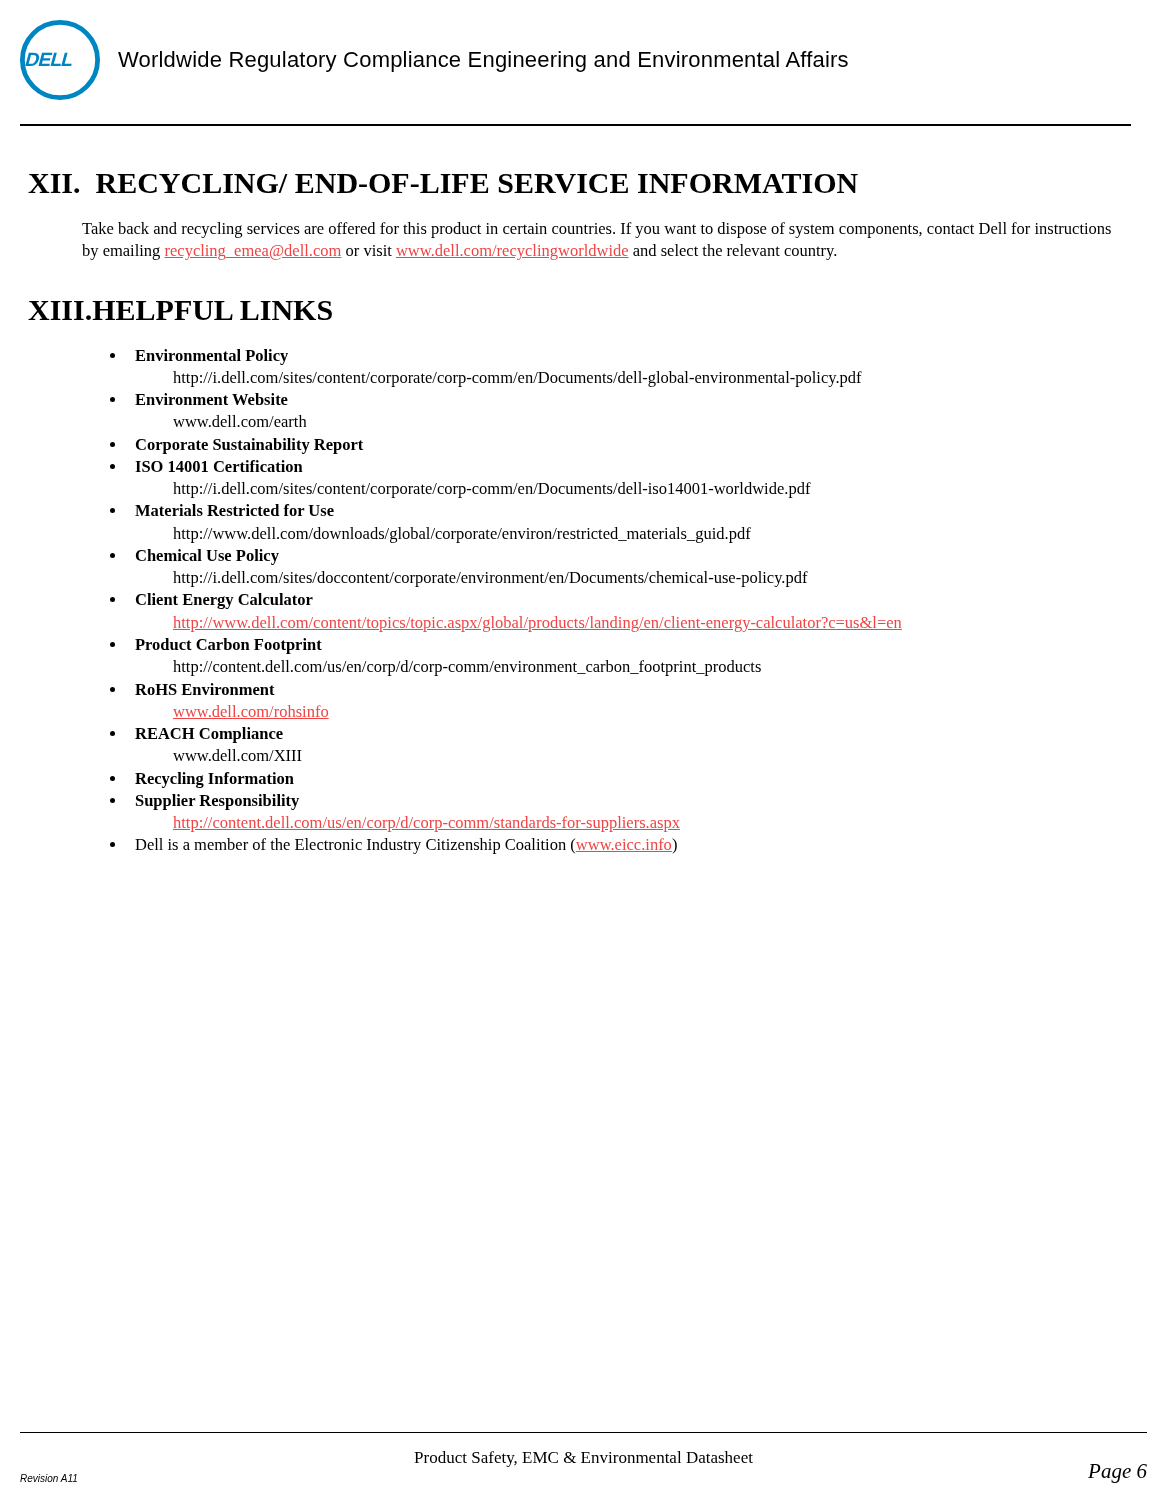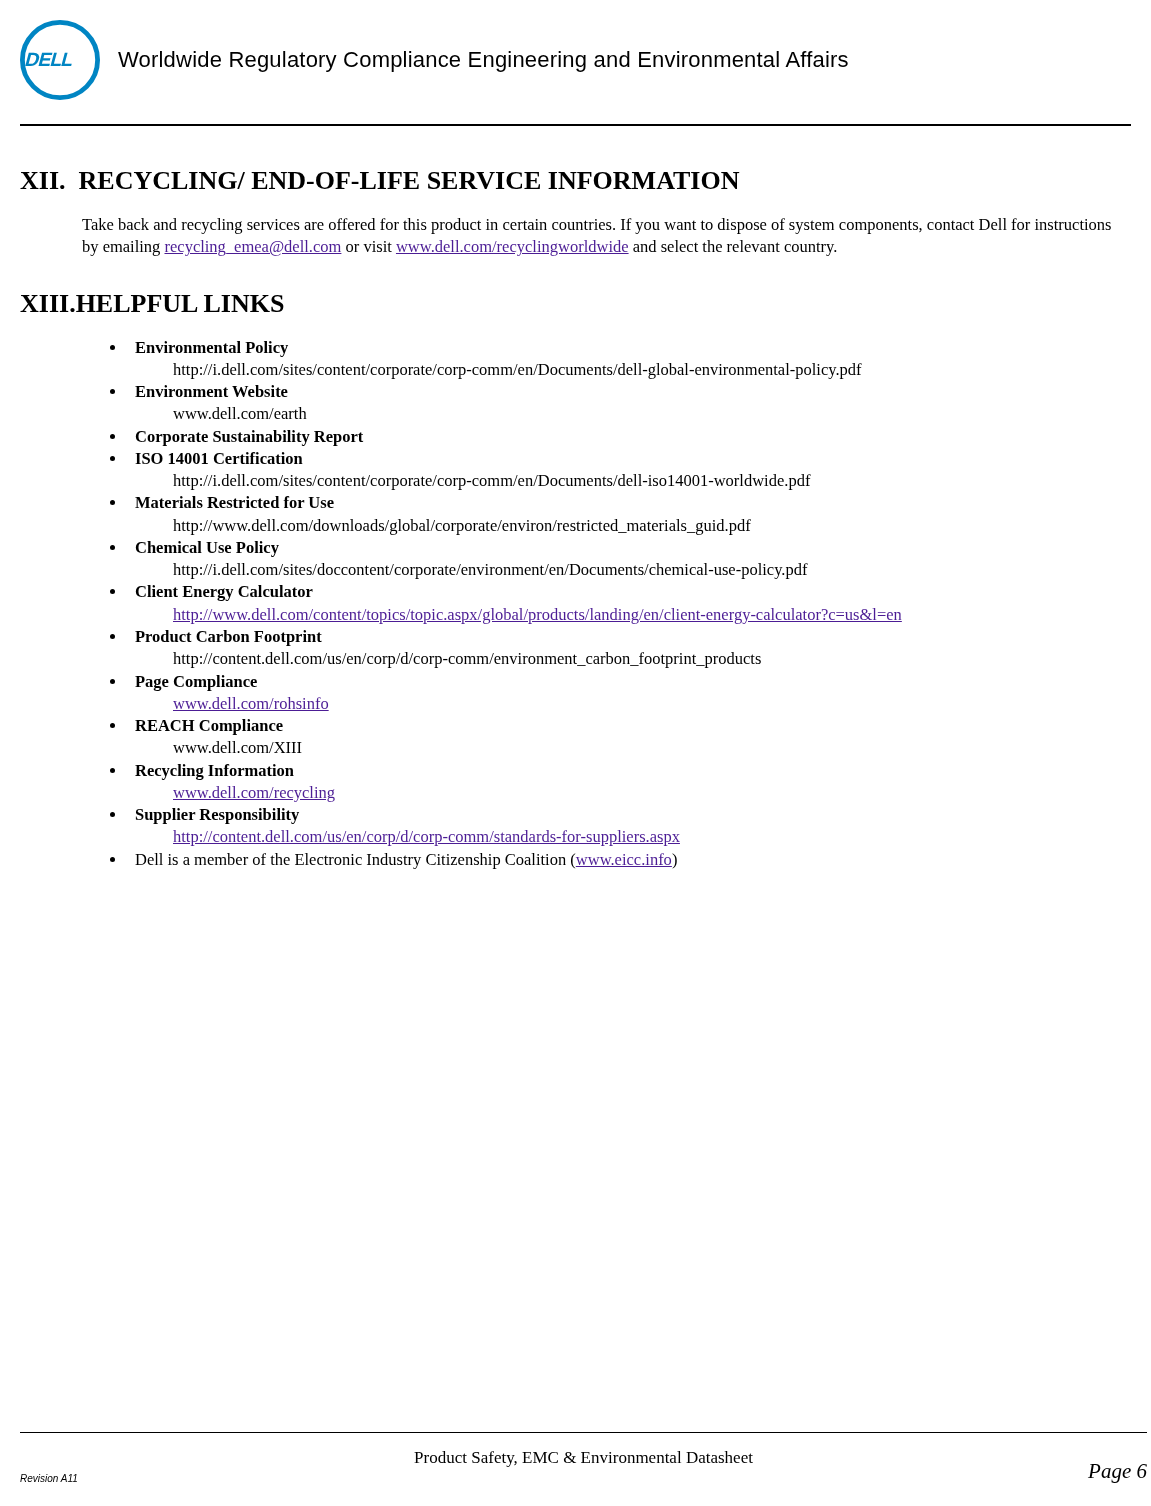--- a/index.html
+++ b/index.html
@@ -31,37 +31,37 @@
       font-size: 22px;
       font-weight: normal;
       letter-spacing: 0.2px;
     }
     .header-rule {
       border: none;
       border-top: 2px solid #000;
       margin: 0 0 40px 0;
     }
     .section-heading {
-      font-size: 26px;
+      font-size: 30px;
       font-weight: bold;
-      margin: 16px 0 18px 0;
+      margin: 16px 0 18px 8px;
     }
     .section-number { display: inline-block; }
     .section-title { display: inline; }
     .body-block {
       margin-left: 62px;
       margin-right: 10px;
     }
     .para {
       font-size: 16.5px;
       line-height: 1.35;
       margin-bottom: 30px;
     }
     .link {
-      color: #4c1d95;
+      color: #ef4444;
       text-decoration: underline;
       cursor: pointer;
     }
     ul.links-list {
       list-style: disc;
       margin-left: 107px;
       font-size: 16.5px;
       line-height: 1.35;
     }
     ul.links-list > li {
@@ -171,30 +171,29 @@
       </li>
       <li>
         <span class="li-label">Client Energy Calculator</span>
         <span class="li-url"><a class="link">http://www.dell.com/content/topics/topic.aspx/global/products/landing/en/client-energy-calculator?c=us&amp;l=en</a></span>
       </li>
       <li>
         <span class="li-label">Product Carbon Footprint</span>
         <span class="li-url">http://content.dell.com/us/en/corp/d/corp-comm/environment_carbon_footprint_products</span>
       </li>
       <li>
-        <span class="li-label">Page Compliance</span>
+        <span class="li-label">RoHS Environment</span>
         <span class="li-url"><a class="link">www.dell.com/rohsinfo</a></span>
       </li>
       <li>
         <span class="li-label">REACH Compliance</span>
         <span class="li-url">www.dell.com/XIII</span>
       </li>
       <li>
         <span class="li-label">Recycling Information</span>
-        <span class="li-url"><a class="link">www.dell.com/recycling</a></span>
       </li>
       <li>
         <span class="li-label">Supplier Responsibility</span>
         <span class="li-url"><a class="link">http://content.dell.com/us/en/corp/d/corp-comm/standards-for-suppliers.aspx</a></span>
       </li>
       <li><span>Dell is a member of the Electronic Industry Citizenship Coalition (</span><a class="link">www.eicc.info</a><span>)</span></li>
     </ul>
 
 </div>
 

